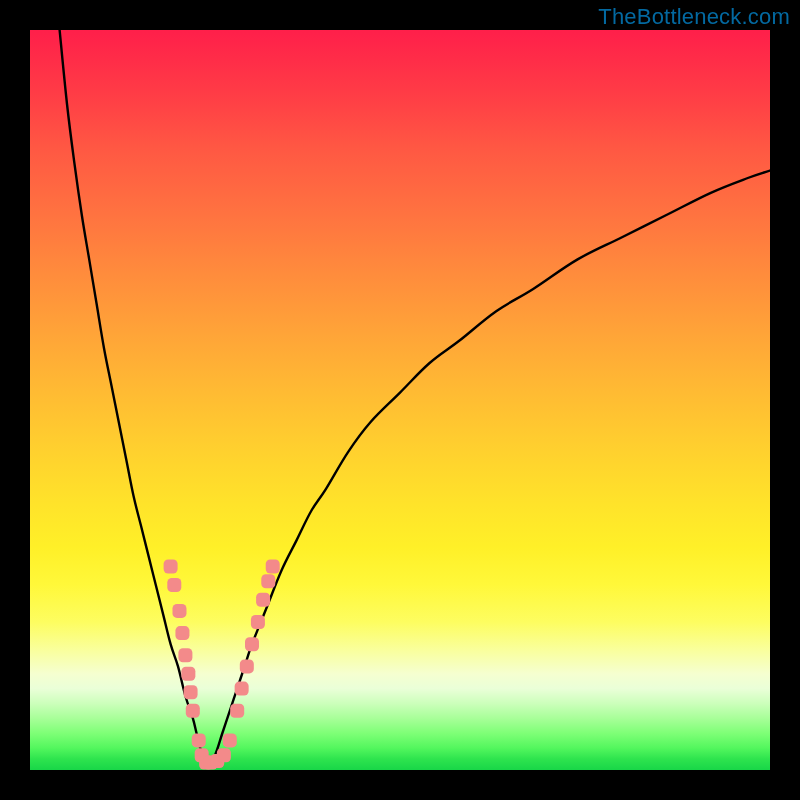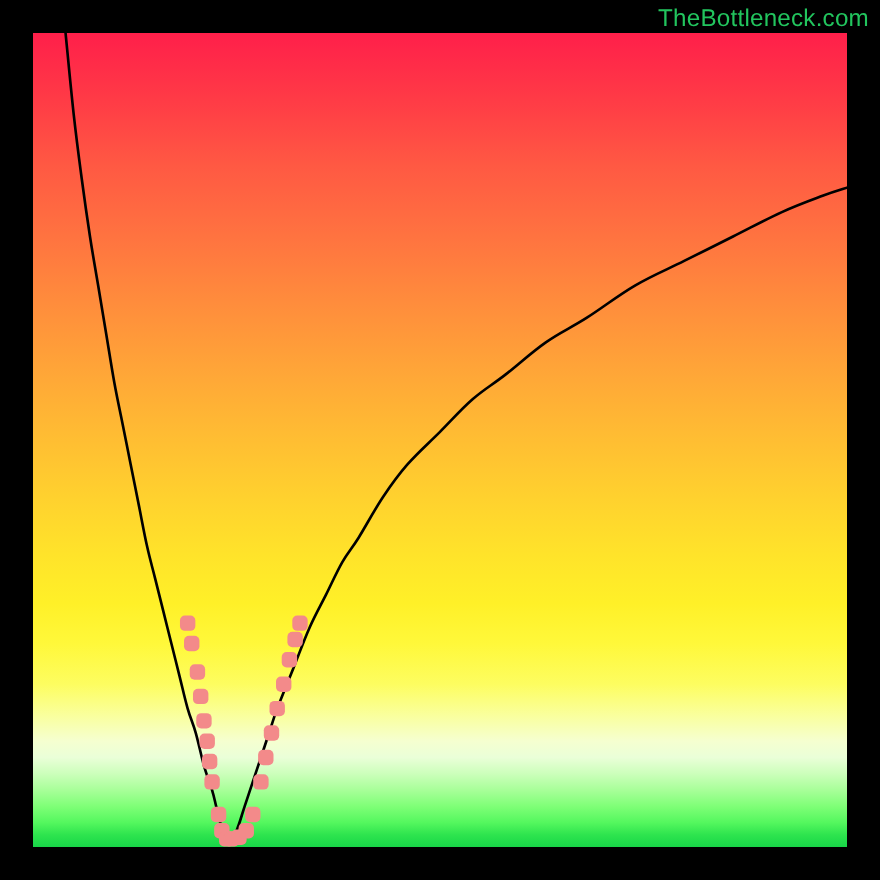--- a/index.html
+++ b/index.html
@@ -53,21 +53,21 @@
   svg.curves {
     position: absolute;
     top: 0; left: 0;
     width: 740px;
     height: 740px;
   }
   .watermark {
     position: absolute;
     top: 4px;
     right: 10px;
-    color: #22c55e;
+    color: #0369a1;
     font-size: 22px;
     font-weight: 500;
     letter-spacing: 0.2px;
     user-select: none;
   }
 </style>
 </head>
 <body>
 
 <div class="frame">

